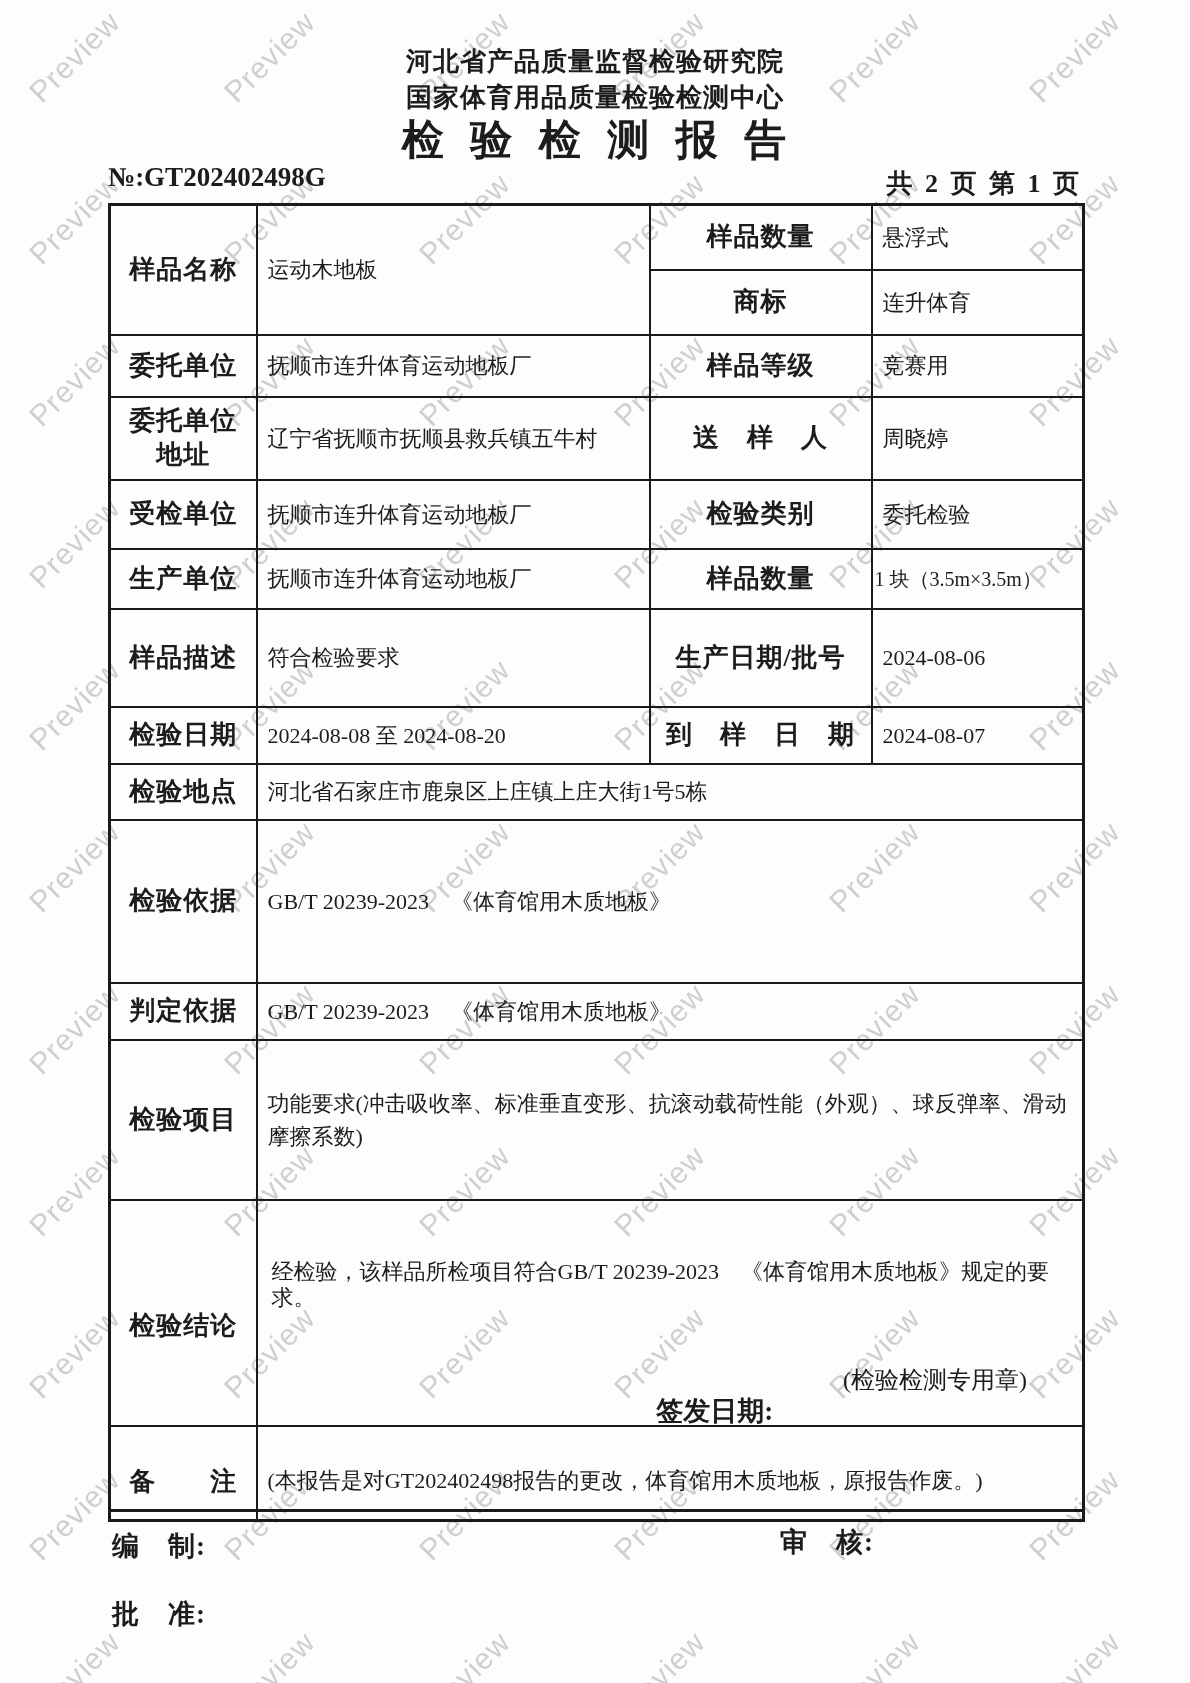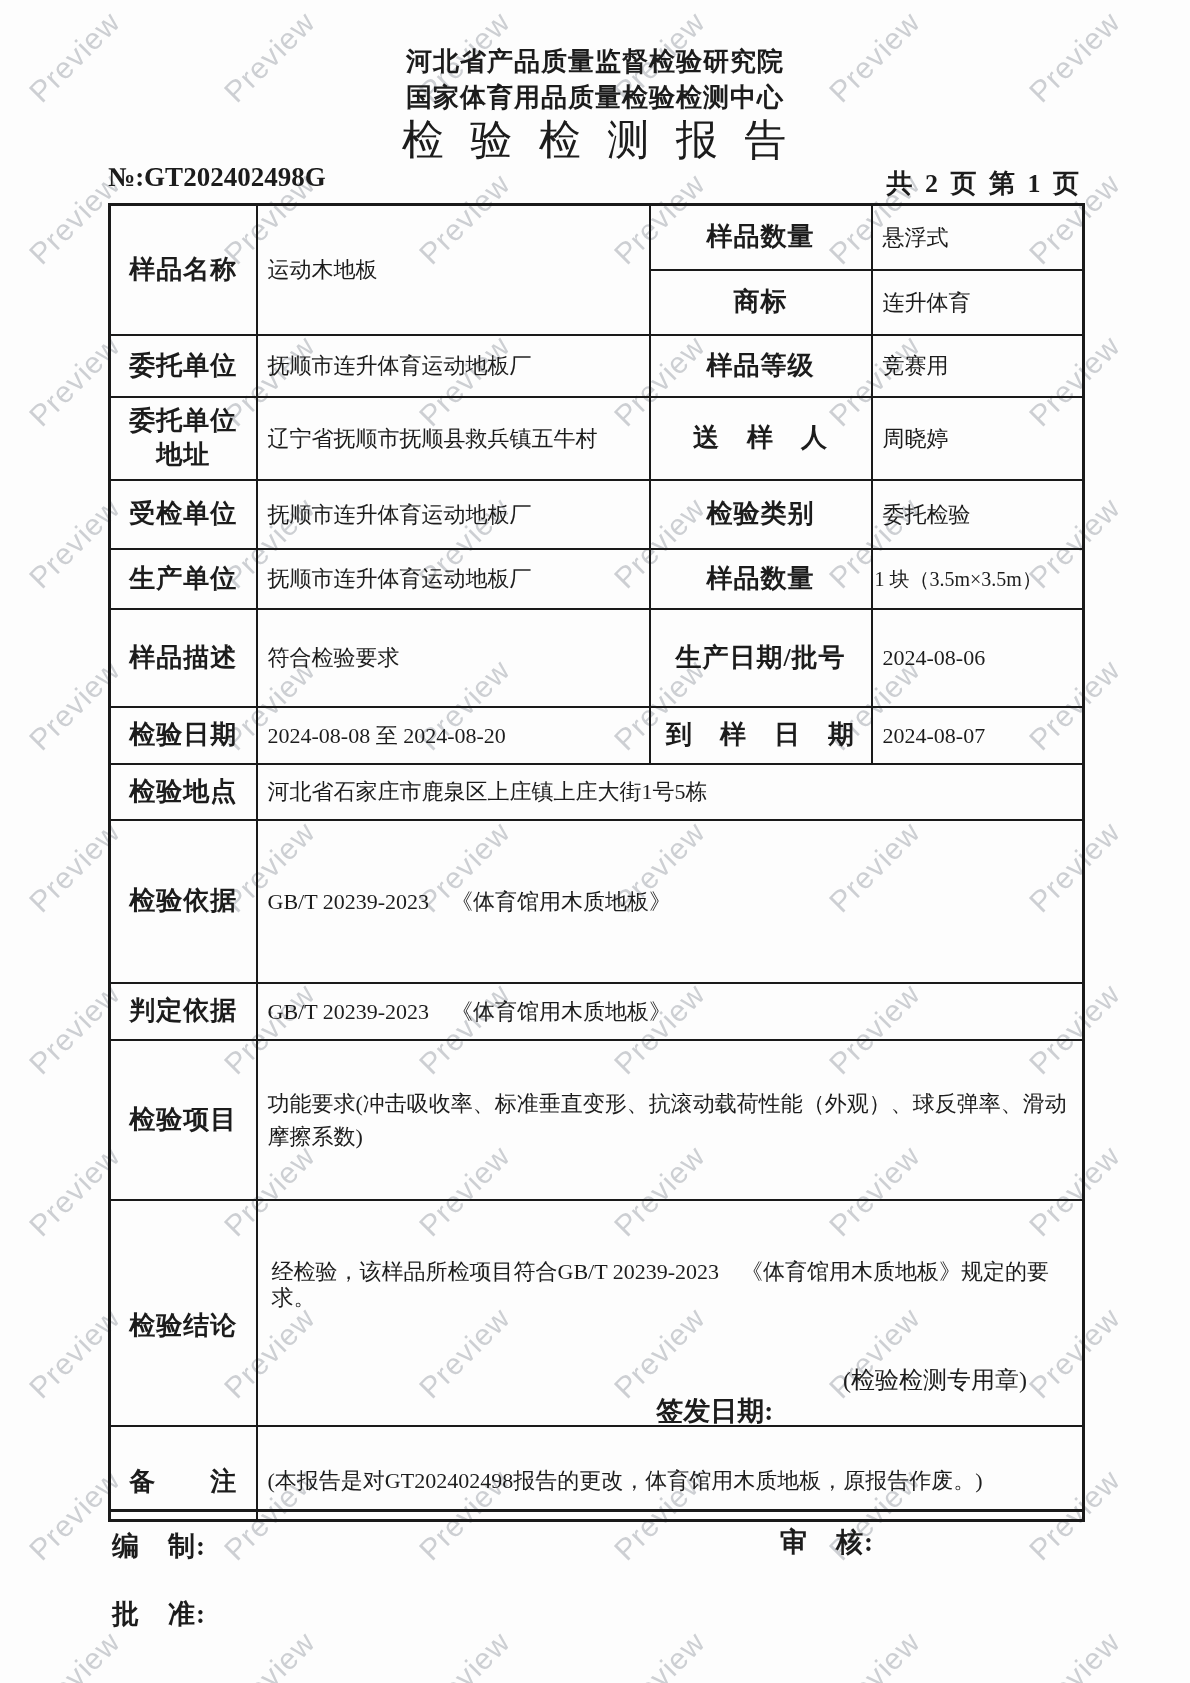--- a/index.html
+++ b/index.html
@@ -21,21 +21,21 @@
     transform:rotate(-45deg);
     letter-spacing:1px;
     white-space:nowrap;
     opacity:.85;
   }
   
   .content{position:absolute;inset:0;z-index:1;}
   .hdr{position:absolute;left:108px;width:974px;text-align:center;}
   .org1{top:44px;font-size:26px;font-weight:bold;letter-spacing:1px;}
   .org2{top:80px;font-size:26px;font-weight:bold;letter-spacing:1px;}
-  .title{top:112px;font-size:42px;font-weight:normal;word-spacing:12px;letter-spacing:2px;text-align:center;}
+  .title{top:112px;font-size:42px;font-weight:bold;word-spacing:12px;letter-spacing:2px;text-align:center;}
   .report-no{position:absolute;left:108px;top:162px;font-size:27px;font-weight:bold;}
   .page-info{position:absolute;top:166px;left:108px;width:974px;text-align:right;font-size:26px;font-weight:bold;letter-spacing:3px;}
   
   table.rep{
     position:absolute;left:108px;top:203px;
     width:974px;height:1302px;
     border-collapse:collapse;table-layout:fixed;
     border:3px solid #1a1a1a;
   }
   table.rep td{border:2px solid #1a1a1a;vertical-align:middle;overflow:hidden;}

